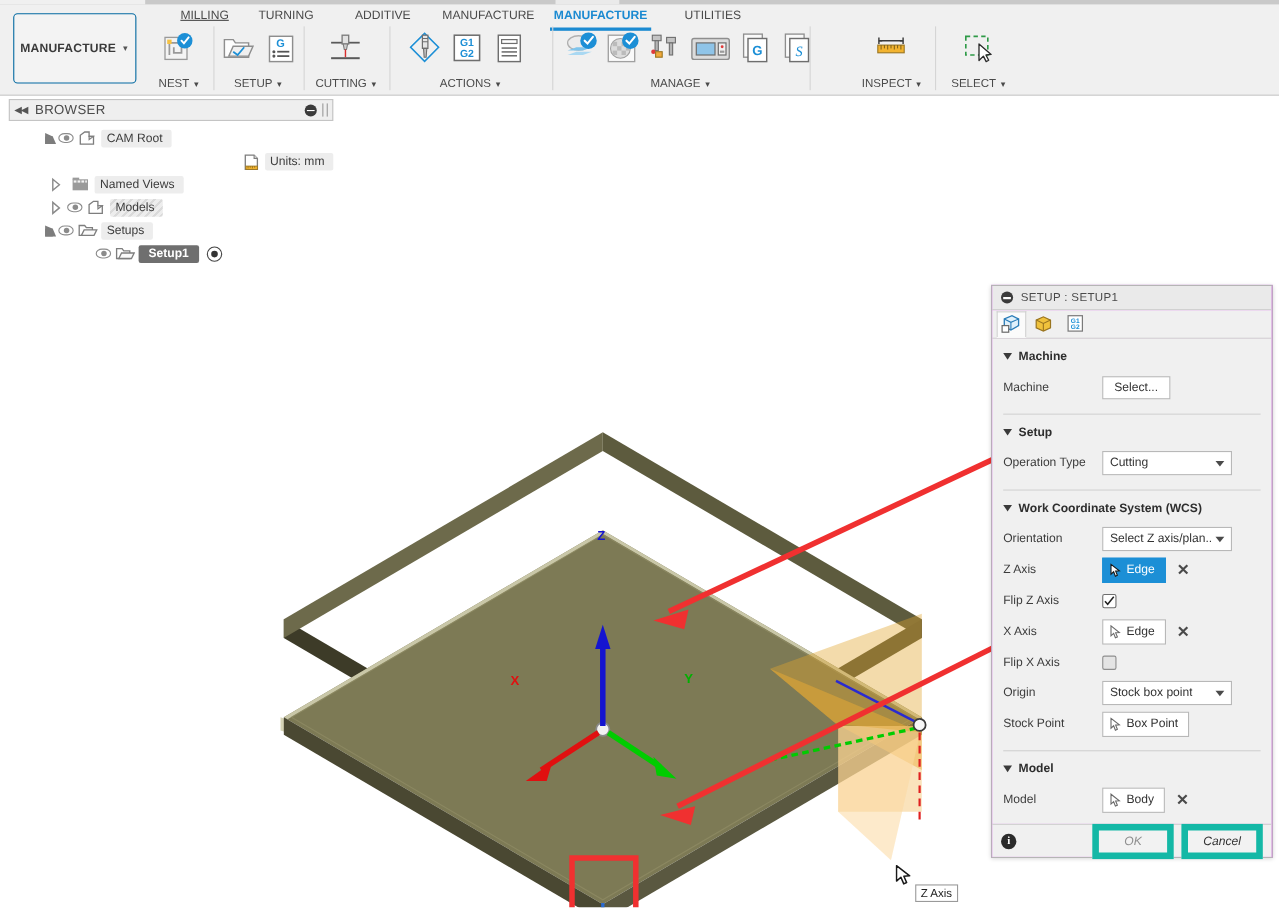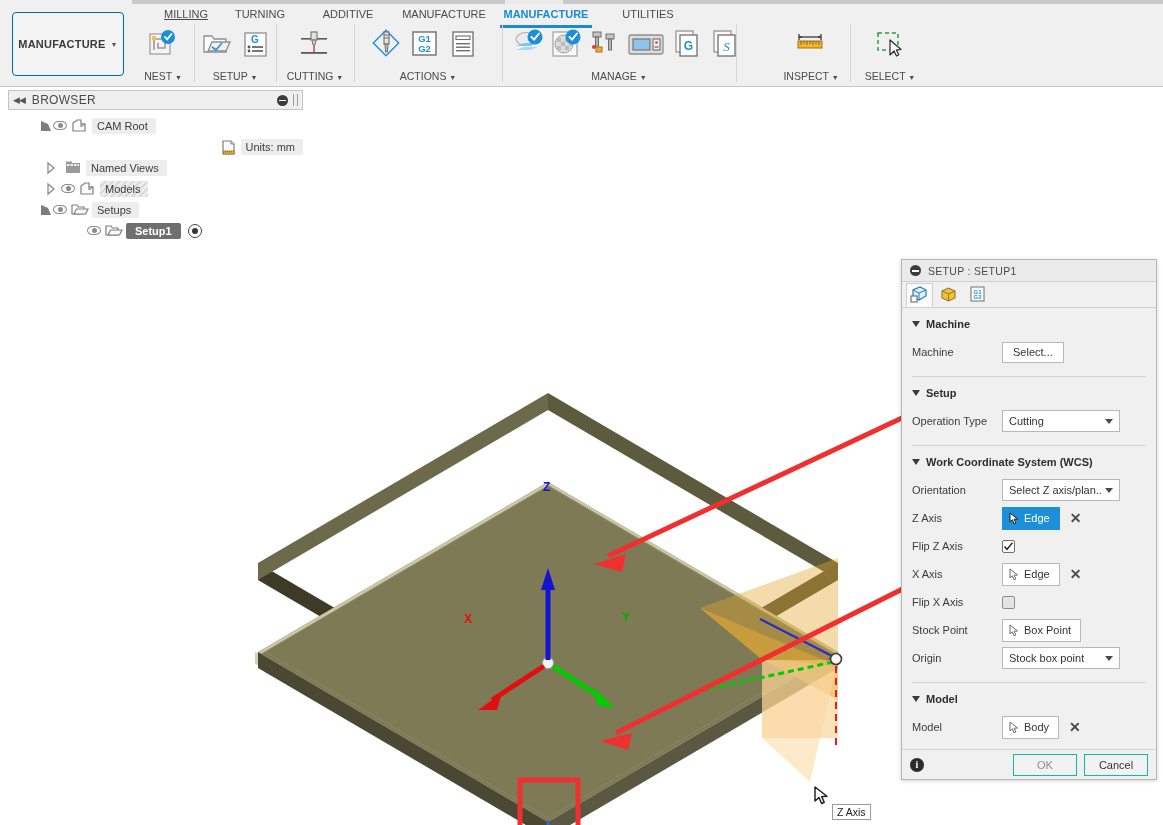--- a/index.html
+++ b/index.html
@@ -110,22 +110,22 @@
   .cursor-glyph{width:10px;height:13px;flex:none;}
   .chk{width:13px;height:13px;border:1.4px solid #6e6e6e;background:#fff;box-sizing:border-box;
      display:inline-flex;align-items:center;justify-content:center;border-radius:2px;}
   .chk.off{background:#e4e4e4;border-color:#8e8e8e;}
   .chk .mark{width:11px;height:11px;}
   .dlg-footer{height:30px;background:#f0f0f0;border-top:1px solid #d2d2d2;
      display:flex;align-items:center;padding:0 8px;box-sizing:border-box;}
   .info-i{width:14px;height:14px;border-radius:50%;background:#2b2b2b;color:#fff;
      font-size:10px;font-weight:bold;display:flex;align-items:center;justify-content:center;
      font-family:"Liberation Serif",serif;}
-  .fbtn{height:20px;min-width:62px;border:1px solid #14b8a6;background:#f2f2f2;
-     font-size:11px;color:#8e8e8e;display:inline-flex;align-items:center;justify-content:center;}
+  .fbtn{height:20px;min-width:62px;border:6px solid #14b8a6;background:#f2f2f2;
+     font-size:11px;color:#8e8e8e;display:inline-flex;align-items:center;justify-content:center;font-style:italic;}
   .fbtn.en{color:#333;}
 
   
   .tooltip{position:absolute;background:#fff;border:1px solid #9a9a9a;
      font-size:10.5px;color:#222;padding:1px 4px;}
 </style>
 </head>
 <body>
 
 <div class="app">
@@ -685,36 +685,36 @@
           </span>
           <span class="xbtn">✕</span>
         </div>
 
         <div class="frow">
           <span class="flabel">Flip X Axis</span>
           <span class="chk off"></span>
         </div>
 
         <div class="frow">
+          <span class="flabel">Origin</span>
+          <span class="combo">
+            <span class="cv">Stock box point</span>
+            <span class="ca"></span>
+          </span>
+        </div>
+
+        <div class="frow">
           <span class="flabel">Stock Point</span>
           <span class="pickbtn">
             <span class="cursor-glyph">
               <svg width="10" height="13" viewBox="0 0 10 13">
                   <path d="M1 1 L1 10 L3.4 7.8 L5 11.8 L6.8 11 L5.2 7.2 L8.6 7 Z" fill="#fff" stroke="#6a6a6a" stroke-width="1"></path>
                 </svg>
             </span>
             <span>Box Point</span>
-          </span>
-        </div>
-
-        <div class="frow">
-          <span class="flabel">Origin</span>
-          <span class="combo">
-            <span class="cv">Stock box point</span>
-            <span class="ca"></span>
           </span>
         </div>
       </div>
       <div class="hr"></div>
 
       <div class="sect">
         <div class="sect-hdr">
           <span class="tri"></span>
           <span>Model</span>
         </div>

